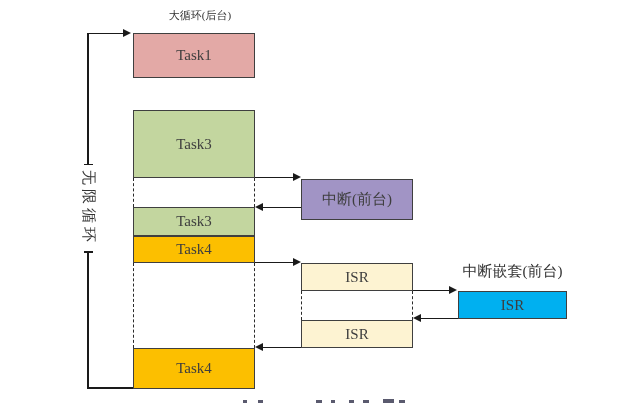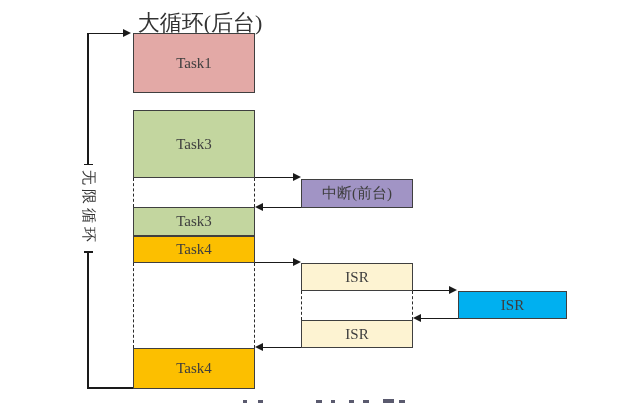--- a/index.html
+++ b/index.html
@@ -20,21 +20,21 @@
   }
   .hline{position:absolute;height:1.4px;background:#1a1a1a;}
   .vline{position:absolute;width:1.4px;background:#1a1a1a;}
   .tick{position:absolute;width:9px;height:1.4px;background:#1a1a1a;}
   .head-r{position:absolute;width:0;height:0;
     border-top:4.2px solid transparent;border-bottom:4.2px solid transparent;
     border-left:8.5px solid #1a1a1a;}
   .head-l{position:absolute;width:0;height:0;
     border-top:4.2px solid transparent;border-bottom:4.2px solid transparent;
     border-right:8.5px solid #1a1a1a;}
-  .title{font-size:22px;color:#333333;}
+  .title{font-size:11px;color:#333333;}
   .sublabel{font-size:15px;color:#333333;}
   .loop-label{
     position:absolute;left:88px;top:208px;
     transform:translate(-50%,-50%) rotate(90deg);
     font-size:15px;letter-spacing:4px;color:#333333;white-space:nowrap;
     background:transparent;
   }
   .frag{position:absolute;background:#5a5a6e;}
 </style>
 </head>
@@ -46,34 +46,35 @@
 
   <div class="hline" style="left:88px;top:32.6px;width:38px;"></div>
   <div class="head-r" style="left:123px;top:129.1px;top:29.1px;"></div>
   <div class="vline" style="left:87.3px;top:33px;height:130.5px;"></div>
   <div class="tick" style="left:83.5px;top:163.5px;"></div>
   <div class="loop-label">无限循环</div>
   <div class="tick" style="left:83.5px;top:251.2px;"></div>
   <div class="vline" style="left:87.3px;top:252.6px;height:136.1px;"></div>
   <div class="hline" style="left:88px;top:387.3px;width:46px;"></div>
 
-  <div class="box" style="left: 133px; top: 33px; width: 122px; height: 60px; background-color: rgb(227, 169, 166);">Task1</div>
+  <div class="box" style="left: 133px; top: 33px; width: 122px; height: 45px; background-color: rgb(227, 169, 166);">Task1</div>
   <div class="box" style="left: 133px; top: 110px; width: 122px; height: 68px; background-color: rgb(195, 214, 159);">Task3</div>
   <div class="gap" style="left:133px;top:178px;width:122px;height:29px;"></div>
   <div class="box" style="left: 133px; top: 207px; width: 122px; height: 29px; background-color: rgb(195, 214, 159);">Task3</div>
   <div class="box" style="left: 133px; top: 236px; width: 122px; height: 27px; background-color: rgb(252, 191, 0);">Task4</div>
   <div class="gap" style="left:133px;top:263px;width:122px;height:85px;"></div>
   <div class="box" style="left: 133px; top: 348px; width: 122px; height: 41px; background-color: rgb(252, 191, 0);">Task4</div>
 
-  <div class="box" style="left: 301px; top: 179px; width: 112px; height: 29px; background-color: rgb(161, 148, 197);">中断(前台)</div>
+  <div class="box" style="left: 301px; top: 179px; width: 112px; height: 41px; background-color: rgb(161, 148, 197);">中断(前台)</div>
 
   <div class="box" style="left: 301px; top: 263px; width: 112px; height: 28px; background-color: rgb(253, 243, 210);">ISR</div>
   <div class="gap" style="left:301px;top:291px;width:112px;height:29px;"></div>
   <div class="box" style="left: 301px; top: 320px; width: 112px; height: 28px; background-color: rgb(253, 243, 210);">ISR</div>
 
+  <div class="txt sublabel" style="left:445px;top:262px;width:135px;">中断嵌套(前台)</div>
   <div class="box" style="left: 458px; top: 291px; width: 109px; height: 28px; background-color: rgb(0, 176, 240);">ISR</div>
 
   <div class="hline" style="left:255px;top:176.6px;width:42px;"></div>
   <div class="head-r" style="left:293px;top:173.1px;"></div>
 
   <div class="hline" style="left:261px;top:206.6px;width:40px;"></div>
   <div class="head-l" style="left:255px;top:203.1px;"></div>
 
   <div class="hline" style="left:255px;top:261.6px;width:42px;"></div>
   <div class="head-r" style="left:293px;top:258.1px;"></div>

